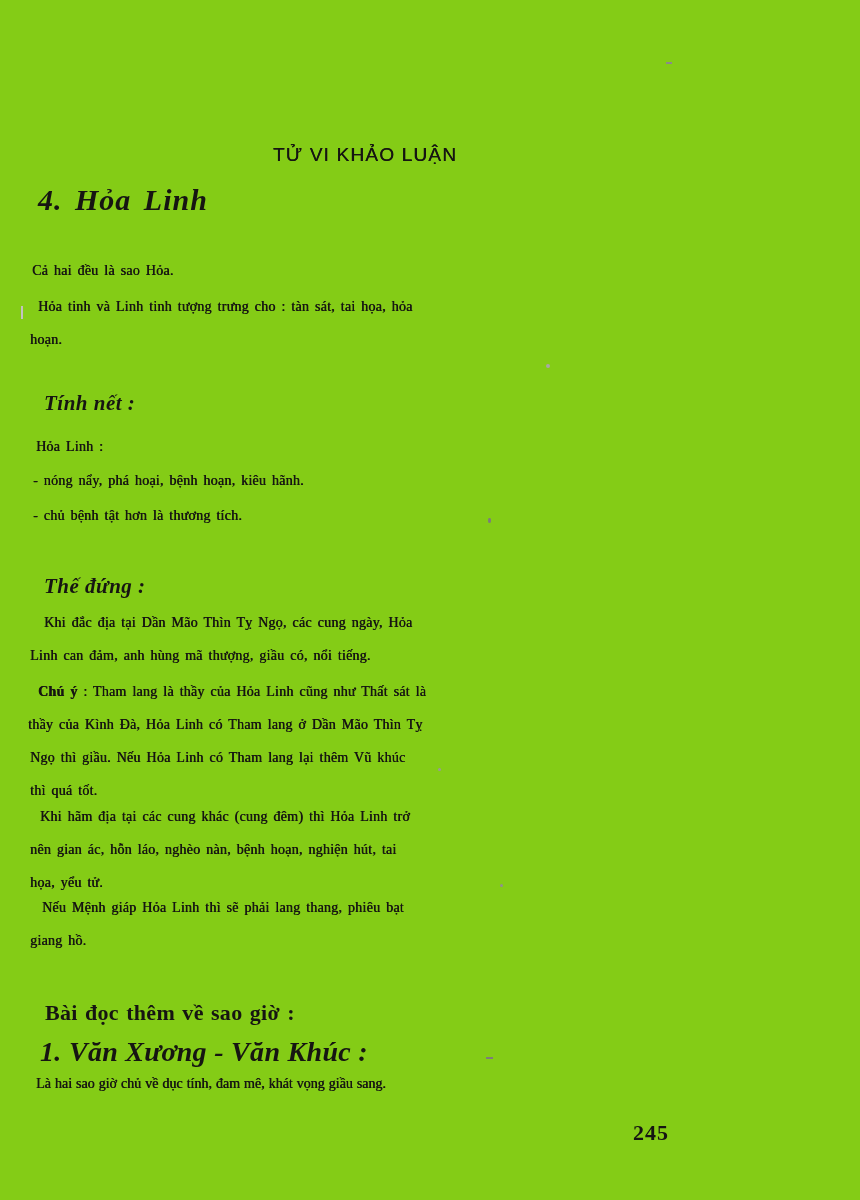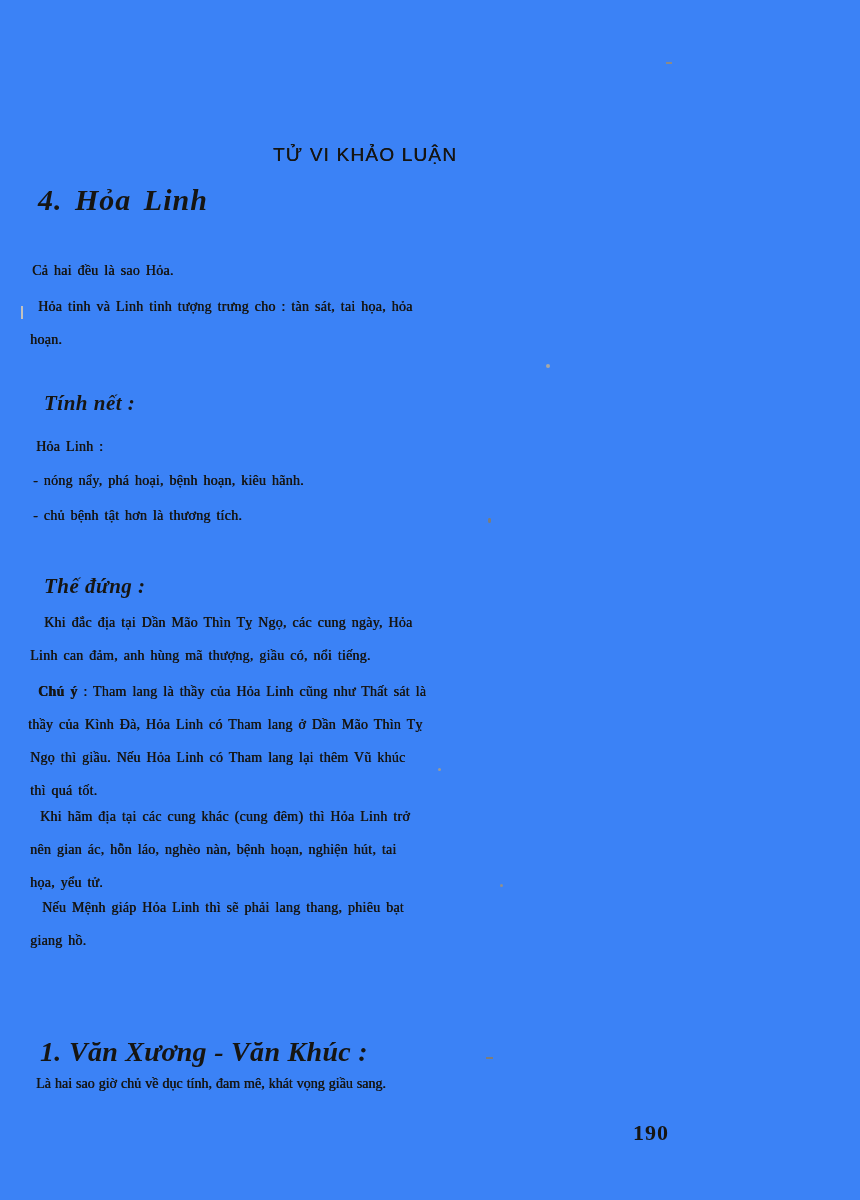--- a/index.html
+++ b/index.html
@@ -1,20 +1,20 @@
 <!DOCTYPE html>
 <html><head>
 <meta charset="utf-8">
 <style>
   html,body { margin:0; padding:0; background:#e8e8e6; }
   .page {
     position:relative;
     width:860px; height:1200px;
     margin:0 auto;
-    background:#3b82f6;
+    background:#84cc16;
     font-family:"Liberation Serif","DejaVu Serif",serif;
     color:#161512;
     overflow:hidden;
   }
   .t { position:absolute; white-space:nowrap; line-height:1.05; }
   
   .body {
     font-size:14px;
     letter-spacing:0.25px;
     word-spacing:2px;
@@ -90,24 +90,25 @@
   <div class="t body" style="top:751px; left:30px;">Ngọ thì giầu. Nếu Hỏa Linh có Tham lang lại thêm Vũ khúc</div>
   <div class="t body" style="top:784px; left:30px;">thì quá tốt.</div>
 
   <div class="t body" style="top:810px; left:40px;">Khi hãm địa tại các cung khác (cung đêm) thì Hỏa Linh trở</div>
   <div class="t body" style="top:843px; left:30px;">nên gian ác, hỗn láo, nghèo nàn, bệnh hoạn, nghiện hút, tai</div>
   <div class="t body" style="top:876px; left:30px;">họa, yểu tử.</div>
 
   <div class="t body" style="top:901px; left:42px;">Nếu Mệnh giáp Hỏa Linh thì sẽ phải lang thang, phiêu bạt</div>
   <div class="t body" style="top:934px; left:30px;">giang hồ.</div>
 
+  <div class="t lead-bold" style="top:1001px; left:45px;">Bài đọc thêm về sao giờ :</div>
   <div class="t sub-title" style="top:1037px; left:40px;">1. Văn Xương - Văn Khúc :</div>
   <div class="t body" style="top:1077px; left:36px; letter-spacing:0; word-spacing:0.5px;">Là hai sao giờ chủ về dục tính, đam mê, khát vọng giầu sang.</div>
 
-  <div class="t page-number" style="top:1121px; left:633px;">190</div>
+  <div class="t page-number" style="top:1121px; left:633px;">245</div>
 
   <div class="speck" style="left:666px; top:62px;  width:6px; height:2px; background:#8a8a8a;"></div>
   <div class="speck" style="left:21px;  top:306px; width:2px; height:13px; background:#c2c2c0;"></div>
   <div class="speck" style="left:546px; top:364px; width:4px; height:4px; background:#a8a8a6; border-radius:50%;"></div>
   <div class="speck" style="left:488px; top:518px; width:3px; height:5px; background:#7d7d7b; border-radius:40%;"></div>
   <div class="speck" style="left:438px; top:768px; width:3px; height:3px; background:#9a9a98; border-radius:50%;"></div>
   <div class="speck" style="left:500px; top:884px; width:3px; height:3px; background:#90908e; border-radius:50%;"></div>
   <div class="speck" style="left:486px; top:1057px; width:7px; height:2px; background:#7d7d7b;"></div>
 
 </div>

